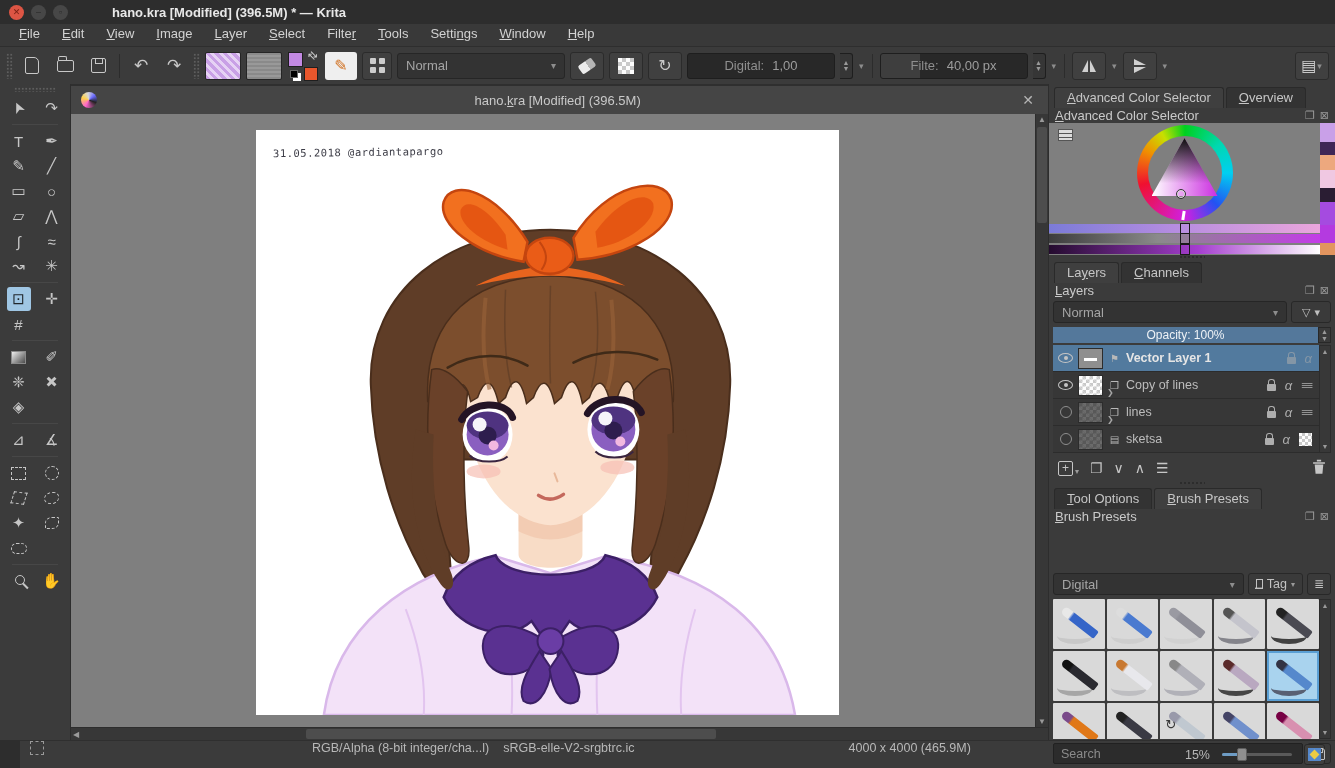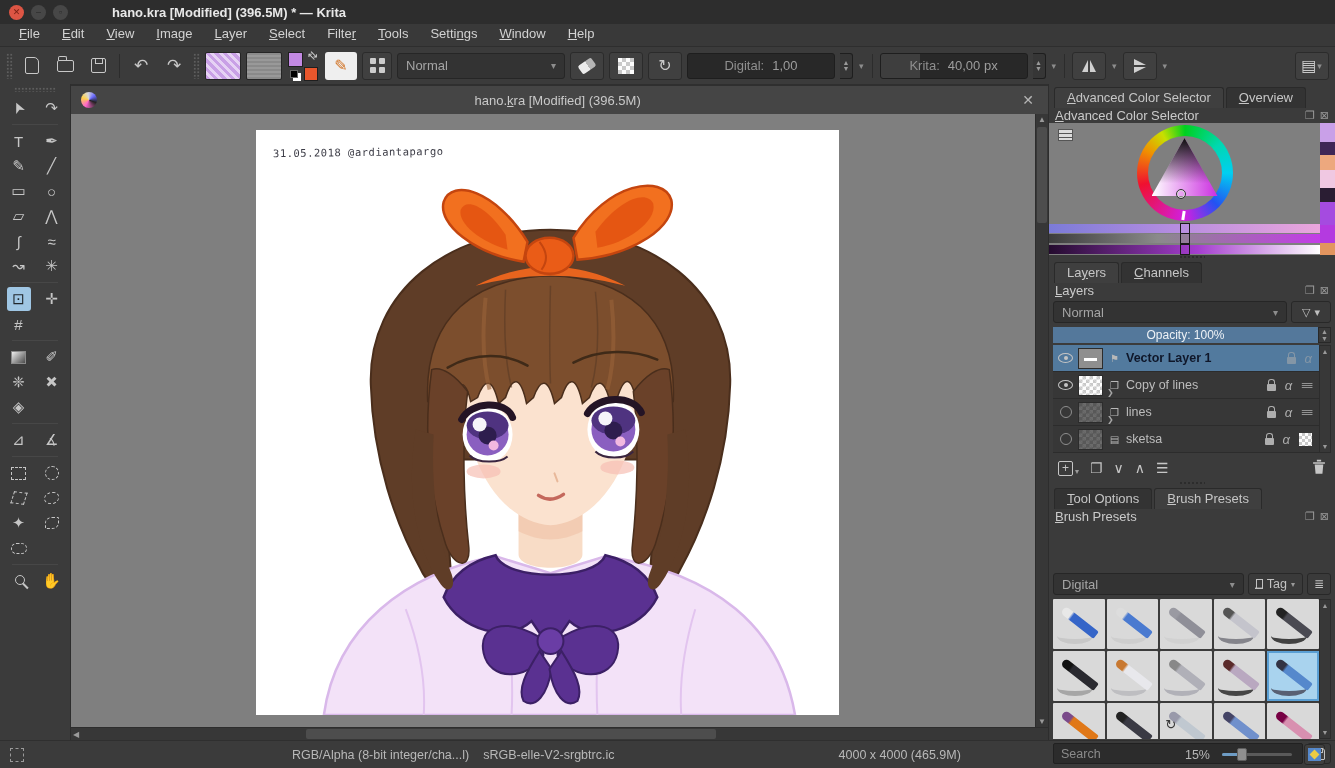--- a/index.html
+++ b/index.html
@@ -142,21 +142,21 @@
   .eye-open::after{content:'';position:absolute;top:2px;left:4.5px;width:4px;height:4px;border-radius:50%;background:#c4c4c4;}
   .eye-closed{width:12px;height:12px;border:1.6px solid #8e8e8e;border-radius:50%;}
   .lthumb{width:25px;height:21px;margin-right:3px;border:1px solid #2c2c2c;}
   .thumb-vector{background:#8f8f8f;position:relative;}
   .thumb-vector::after{content:'';position:absolute;top:9px;left:5px;width:13px;height:3px;background:#fff;}
   .checker-light{background-size:7px 7px;background-position:0 0,3.5px 3.5px;}
   .checker-dark{background-image:linear-gradient(45deg,#6b6b6b 25%,transparent 25%,transparent 75%,#6b6b6b 75%),linear-gradient(45deg,#6b6b6b 25%,#585858 25%,#585858 75%,#6b6b6b 75%);background-size:7px 7px;background-position:0 0,3.5px 3.5px;}
   .lbadge{width:17px;color:#b8b8b8;font-size:10px;text-align:center;position:relative;}
   .lbadge .expand{position:absolute;left:1px;top:8px;font-size:8px;color:#a5a5a5;}
   .lname{flex:1;font-size:12.5px;color:#bdbdbd;padding-left:3px;white-space:nowrap;overflow:hidden;}
-  .lrow.selected .lname{color:#0f172a;font-weight:bold;}
+  .lrow.selected .lname{color:#e5e5e5;font-weight:bold;}
   .licons{display:flex;align-items:center;gap:9px;padding-right:7px;color:#aeaeae;}
   .lrow.selected .licons{opacity:0.55;}
   .ic-lock{width:9px;height:7px;background:#aeaeae;border-radius:1px;position:relative;margin-top:5px;}
   .ic-lock::before{content:'';position:absolute;top:-5px;left:1px;width:5px;height:5px;border:1.5px solid #aeaeae;border-bottom:none;border-radius:3px 3px 0 0;}
   .ic-alpha{font-style:italic;font-size:13px;}
   .ic-styles{font-size:11px;letter-spacing:-1px;}
   .checker-mini{width:13px;height:13px;background-size:6px 6px;background-position:0 0,3px 3px;}
   .list-scroll{width:12px;background:#383838;border:1px solid #2c2c2c;display:flex;flex-direction:column;justify-content:space-between;align-items:center;font-size:7px;color:#9a9a9a;padding:2px 0;}
   .layer-btns{display:flex;align-items:center;gap:11px;padding:6px 9px 4px;color:#c6c6c6;}
   .add-layer{display:flex;align-items:flex-end;gap:2px;}
@@ -179,21 +179,21 @@
   .pstroke{position:absolute;bottom:5px;left:4px;width:36px;height:16px;border-bottom:5px solid var(--stroke);border-radius:50%;opacity:.8;}
   .poverlay{position:absolute;top:14px;left:5px;font-size:13px;color:#3a3a3a;}
   .search-row{display:flex;gap:4px;align-items:center;padding:3px 4px;}
   .search-row input{flex:1;height:21px;background:#2c2c2c;border:1px solid #212121;border-radius:2px;color:#c0c0c0;padding:0 7px;font-size:12.5px;font-family:inherit;}
   .search-row input::placeholder{color:#8b8b8b;}
   .save-btn{width:24px;height:21px;background:#3a3a3a;border:1px solid #282828;border-radius:3px;display:flex;align-items:center;justify-content:center;}
   .ic-floppy{width:12px;height:12px;border:1.4px solid #c2c2c2;border-radius:1px 3px 1px 1px;position:relative;}
   .ic-floppy::before{content:'';position:absolute;top:-1px;left:2.5px;width:4px;height:4px;border:1.3px solid #c2c2c2;border-top:none;}
 
   
-  .statusbar{height:28px;background:var(--bg-mid);border-top:1px solid #2f2f2f;display:flex;align-items:center;padding:0 10px;font-size:12.5px;color:#b8b8b8;}
+  .statusbar{height:28px;background:var(--bg-mid);border-top:1px solid #2f2f2f;display:flex;padding:0 10px;font-size:12.5px;color:#b8b8b8;margin-left:20px;}
   .sel-ic{width:14px;height:14px;border:1.4px dashed #9a9a9a;}
   .sb-colormode{margin-left:268px;}
   .sb-profile{margin-left:14px;}
   .sb-dims{margin-left:auto;}
   .sb-zoomwrap{margin-left:auto;display:flex;align-items:center;gap:12px;}
   .zslider{width:70px;height:3px;background:#5a5a5a;border-radius:2px;position:relative;}
   .zfill{position:absolute;left:0;top:0;bottom:0;width:25%;background:#6e9cc4;border-radius:2px;}
   .zhandle{position:absolute;left:21%;top:-5px;width:10px;height:13px;background:#8f8f8f;border:1px solid #5e5e5e;border-radius:2px;}
   .canvas-only-btn{width:21px;height:21px;background:#404040;border:1px solid #282828;border-radius:3px;display:flex;align-items:center;justify-content:center;}
   .canvas-only-btn i{width:13px;height:13px;background:#5588cc;position:relative;display:block;}
@@ -270,21 +270,21 @@
     <span>Digital:</span>
     <span class="val">1,00</span>
   </span>
     <span class="spin-col">
       <span>▲</span>
       <span>▼</span>
     </span>
   <span class="mini-arrow">▾</span>
   <span class="sep-v"></span>
   <span class="spinbox size">
-    <span>Krita:</span>
+    <span>Filte:</span>
     <span class="val">40,00 px</span>
   </span>
     <span class="spin-col">
       <span>▲</span>
       <span>▼</span>
     </span>
   <span class="mini-arrow">▾</span>
   <span class="sep-v"></span>
   <span class="tb-btn2">
     <svg width="16" height="14" viewBox="0 0 16 14">

